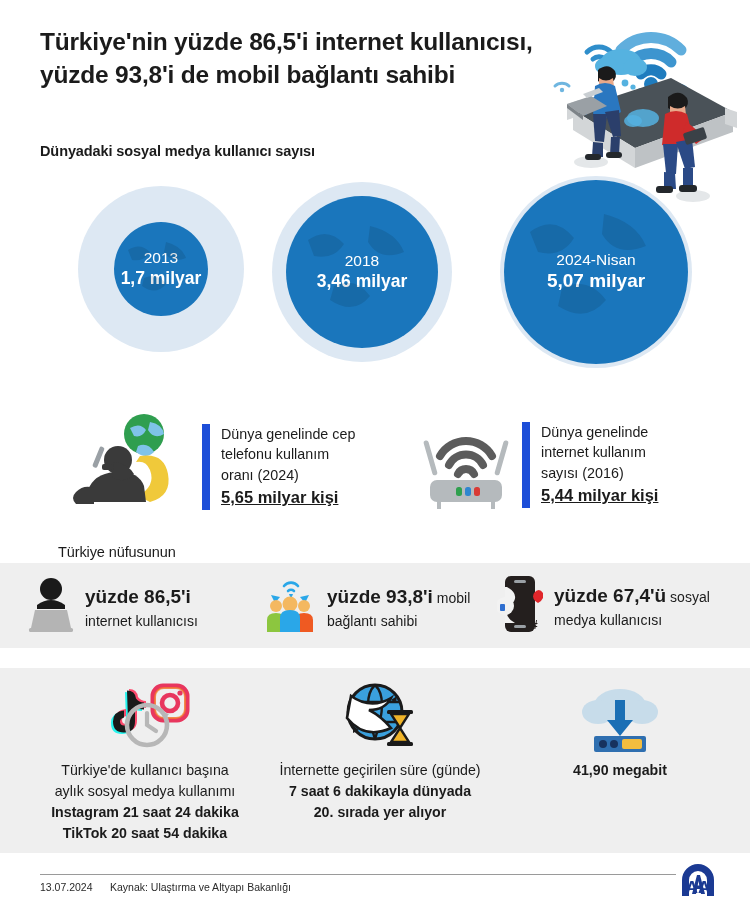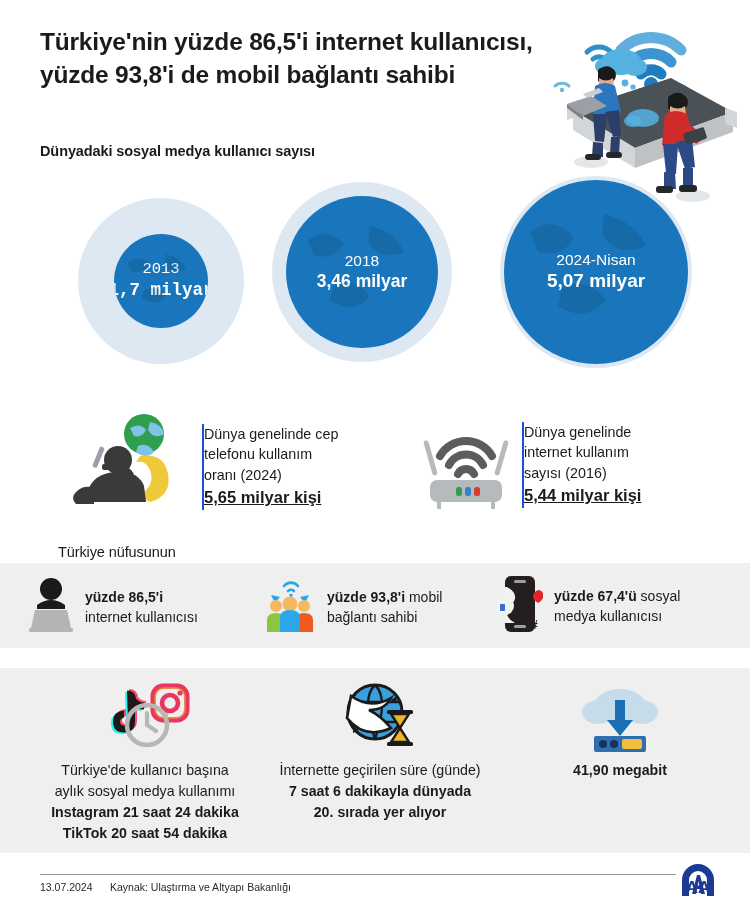--- a/index.html
+++ b/index.html
@@ -42,38 +42,38 @@
   .core .val { font-size: 17.5px; font-weight: bold; line-height: 1.3; white-space: nowrap; }
   .core.big .yr { font-size: 15.5px; }
   .core.big .val { font-size: 19px; }
   .globe-tex { position: absolute; inset: 0; opacity: .1; }
 
   
   .facts { position: absolute; left: 0; top: 408px; width: 750px; height: 120px; }
   .fact { position: absolute; display: flex; align-items: center; }
   .fact .ficon { flex: 0 0 auto; }
   .fact .ftext {
-    border-left: 2px solid #1d4ed8; margin-left: 6px;
+    border-left: 8px solid #1d4ed8; padding-left: 11px; margin-left: 6px;
     font-size: 14.3px; line-height: 1.43; color: #1b1b1b;
   }
   .fact .ftext .strong { font-weight: bold; font-size: 16.5px; display: block; margin-top: 1px; text-decoration: underline; }
 
   
   .nuflabel {
     position: absolute; left: 58px; top: 544px;
     font-size: 14.5px; color: #1b1b1b; letter-spacing: -0.1px;
   }
   .band1 {
     position: absolute; left: 0; top: 563px; width: 750px; height: 85px;
     background: #efefef;
   }
   .bitem { position: absolute; display: flex; align-items: center; }
   .bitem .bicon { flex: 0 0 auto; }
   .bitem .btext { margin-left: 11px; font-size: 14px; line-height: 1.45; color: #1b1b1b; }
-  .bitem .btext b { font-weight: bold; font-size: 14px; }
+  .bitem .btext b { font-weight: bold; font-size: 19px; }
 
   
   .band2 {
     position: absolute; left: 0; top: 668px; width: 750px; height: 185px;
     background: #efefef;
   }
   .col { position: absolute; text-align: center; }
   .col .cicon { height: 76px; display: flex; align-items: center; justify-content: center; }
   .col .ctext { margin-top: 6px; font-size: 14.2px; line-height: 1.48; color: #1b1b1b; }
   .col .ctext .b { font-weight: bold; }
@@ -174,21 +174,21 @@
         <path d="M140 168 l10 0 l0 20 l-10 0 Z" fill="#2b4a86"></path>
         <rect x="113" y="186" width="17" height="7" rx="3" fill="#24282c"></rect>
         <rect x="136" y="185" width="18" height="7" rx="3" fill="#24282c"></rect>
         <rect x="141" y="130" width="22" height="12" rx="2" transform="rotate(-18 152 136)" fill="#3a4147"></rect>
       </g>
     </svg>
   </div>
 
   <div class="circles">
 
-    <div class="circ-group" style="left:78px; top:12px; width:166px; height:166px;font-family:Liberation Mono, monospace;">
+    <div class="circ-group" style="left:78px; top:0px; width:166px; height:166px;">
       <div class="halo" style="left:0; top:0; width:166px; height:166px;"></div>
       <div class="core" style="left:36px; top:36px; width:94px; height:94px;">
         <svg class="globe-tex" viewBox="0 0 94 94">
           <path d="M14 28 q12 -8 22 2 q-6 10 -18 8 Z M52 20 q16 4 20 16 q-14 6 -22 -6 Z M30 56 q14 -6 22 6 q-10 12 -24 2 Z" fill="#000"></path>
         </svg>
         <div class="yr">2013</div>
         <div class="val">1,7 milyar</div>
       </div>
     </div>
 

